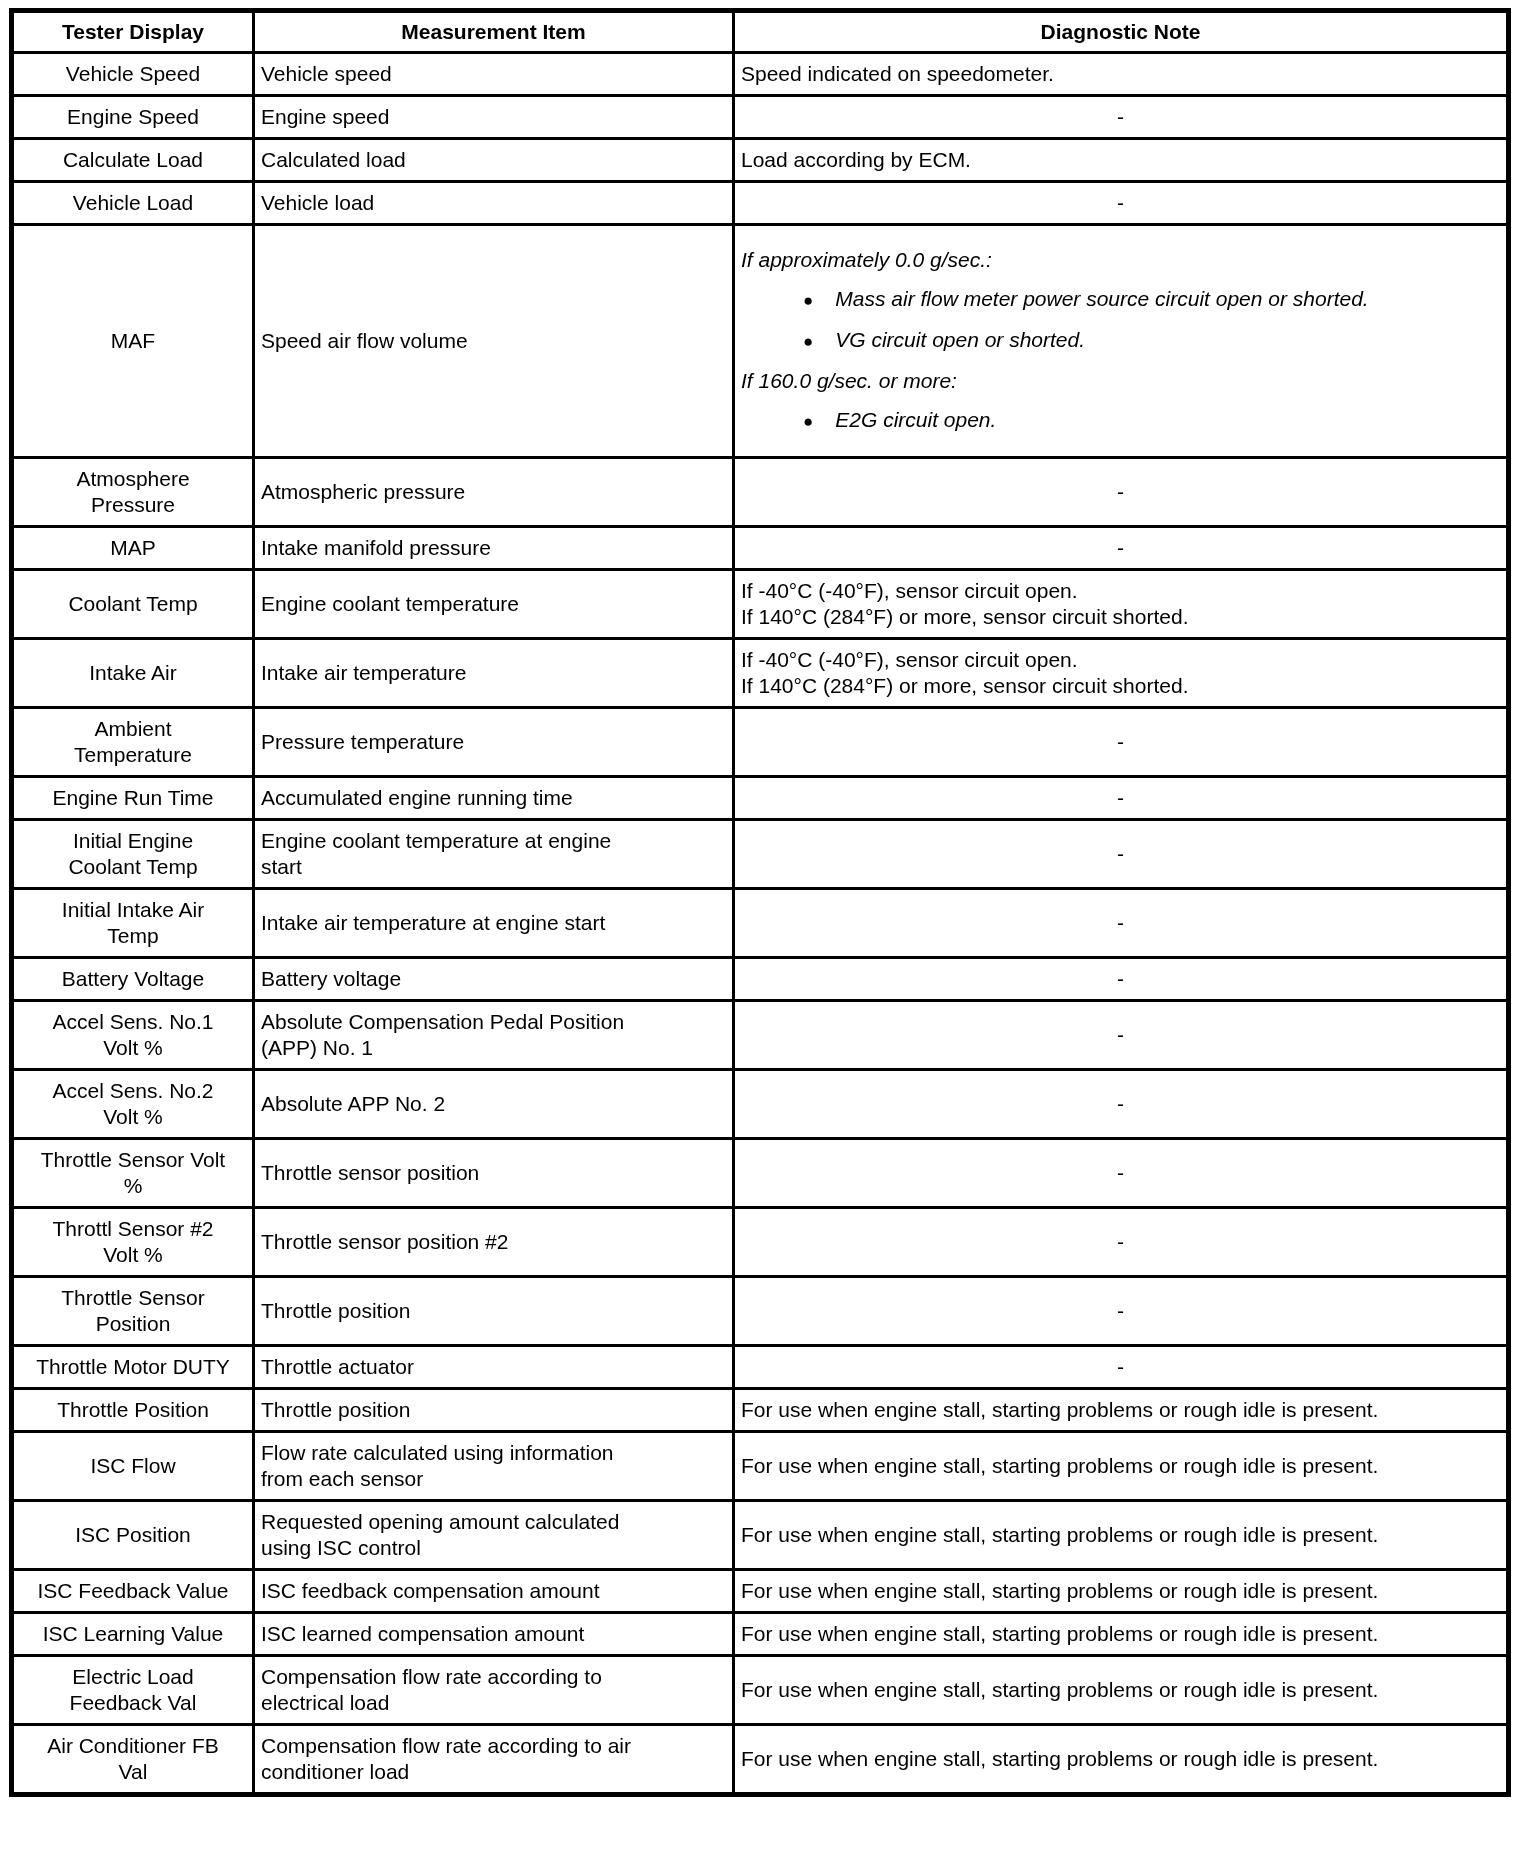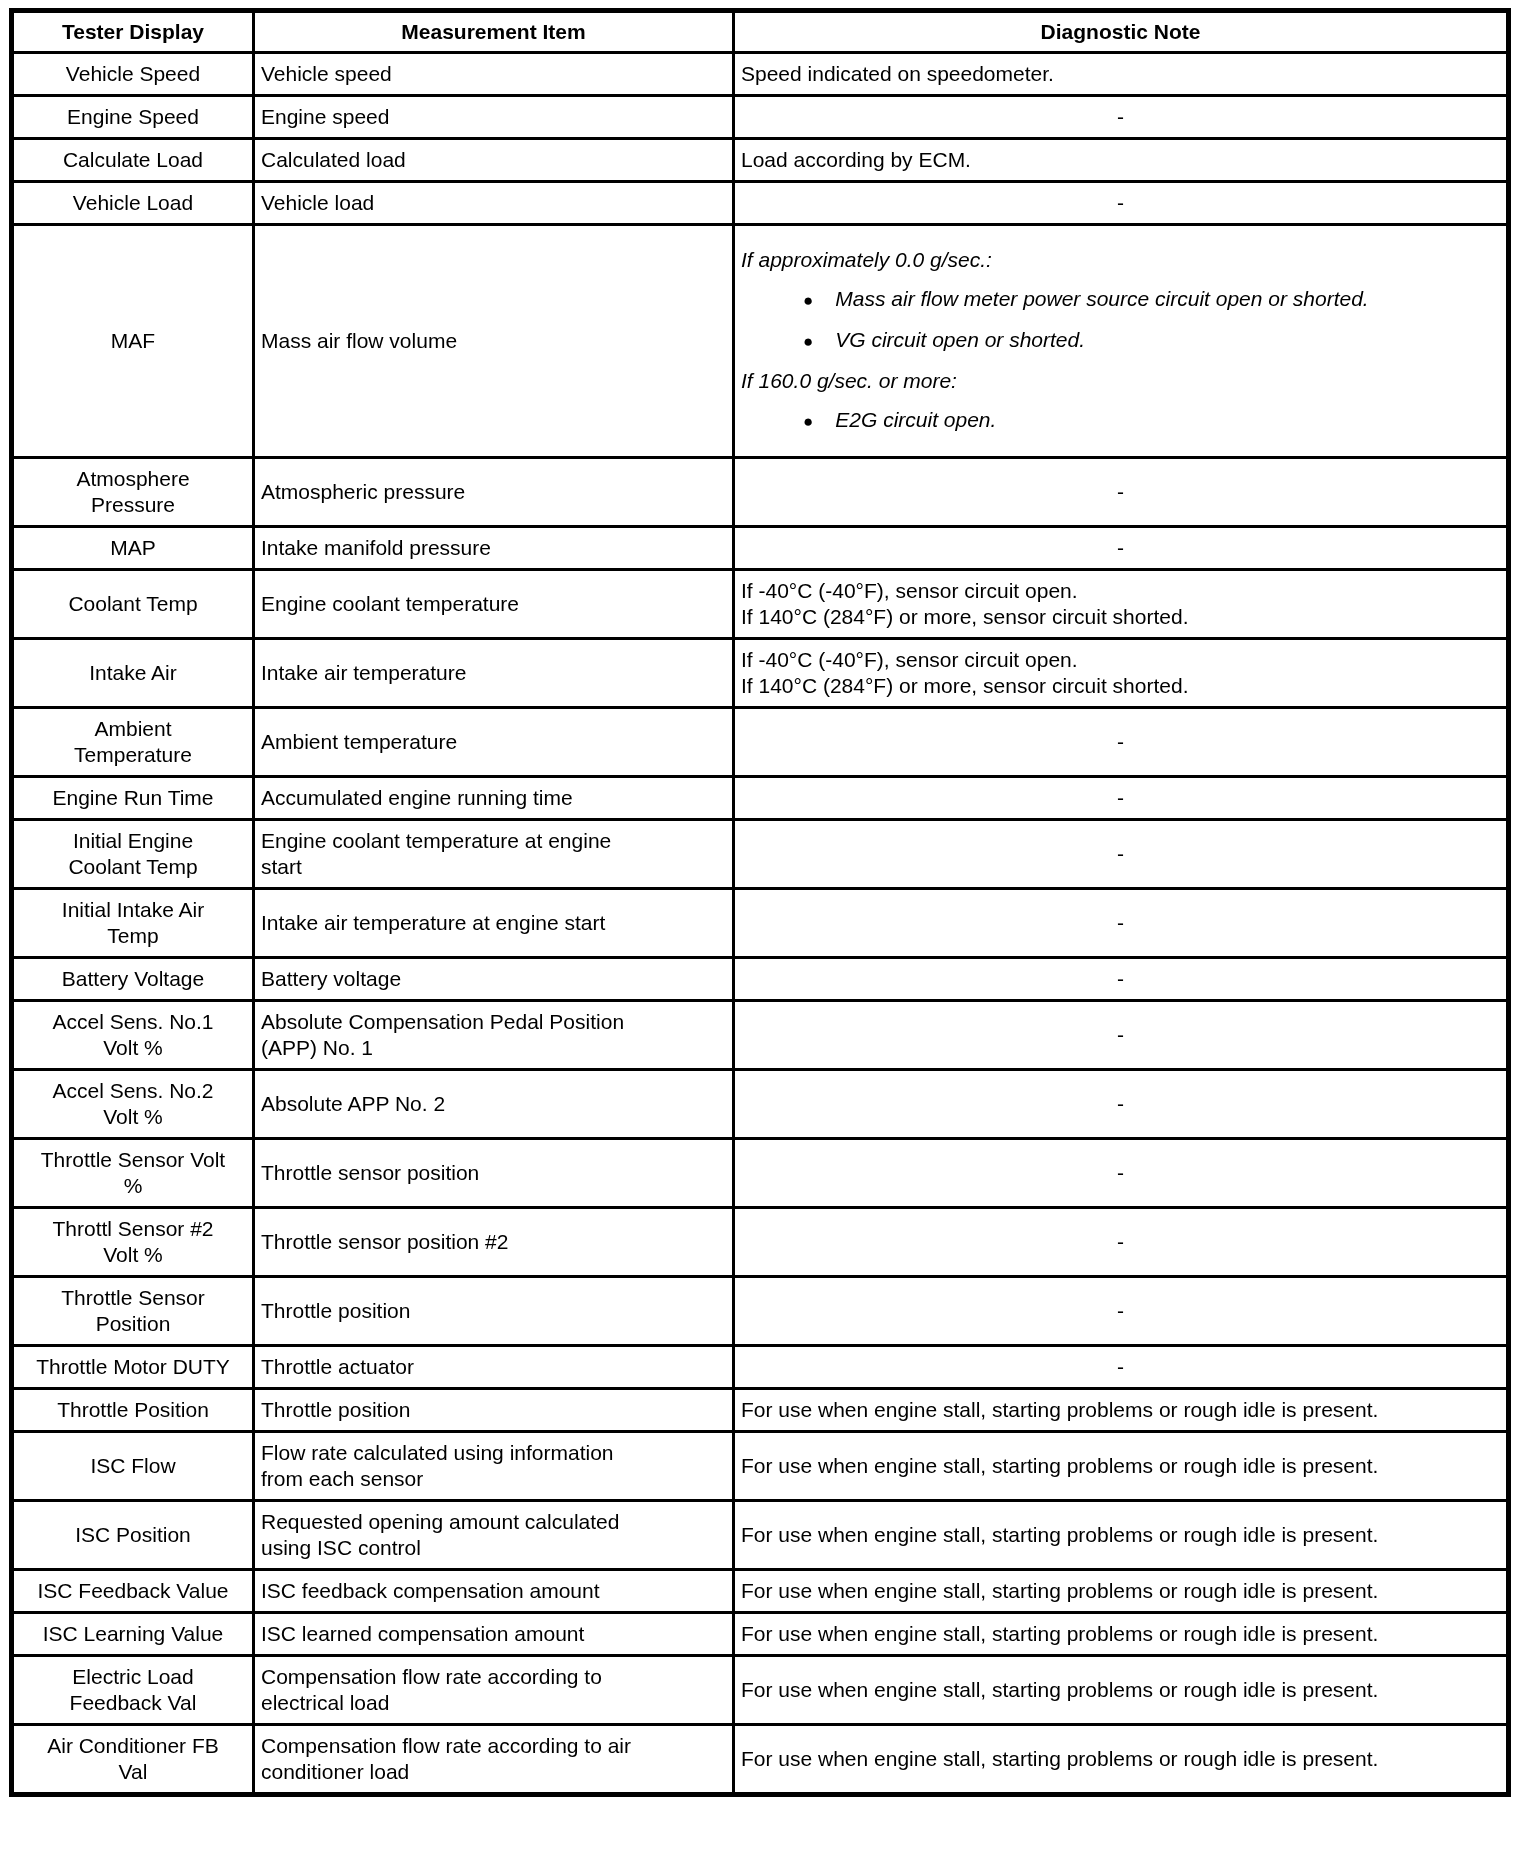--- a/index.html
+++ b/index.html
@@ -119,21 +119,21 @@
           </td>
           <td class="c3">
             <div class="seg dash">-</div>
           </td>
         </tr>
         <tr>
           <td class="c1">
             <div class="cell-line">MAF</div>
           </td>
           <td class="c2">
-            <div class="cell-line">Mass air flow volume</div>
+            <div class="cell-line">Speed air flow volume</div>
           </td>
           <td class="c3 spread">
             <div class="seg">If approximately 0.0 g/sec.:</div>
             <div class="seg bullet-item">
               <span class="bullet-glyph">●</span>
               <span>Mass air flow meter power source circuit open or shorted.</span>
             </div>
             <div class="seg bullet-item">
               <span class="bullet-glyph">●</span>
               <span>VG circuit open or shorted.</span>
@@ -191,21 +191,21 @@
             <div class="seg">If -40°C (-40°F), sensor circuit open.</div>
             <div class="seg">If 140°C (284°F) or more, sensor circuit shorted.</div>
           </td>
         </tr>
         <tr>
           <td class="c1">
             <div class="cell-line">Ambient</div>
             <div class="cell-line">Temperature</div>
           </td>
           <td class="c2">
-            <div class="cell-line">Ambient temperature</div>
+            <div class="cell-line">Pressure temperature</div>
           </td>
           <td class="c3">
             <div class="seg dash">-</div>
           </td>
         </tr>
         <tr>
           <td class="c1">
             <div class="cell-line">Engine Run Time</div>
           </td>
           <td class="c2">

